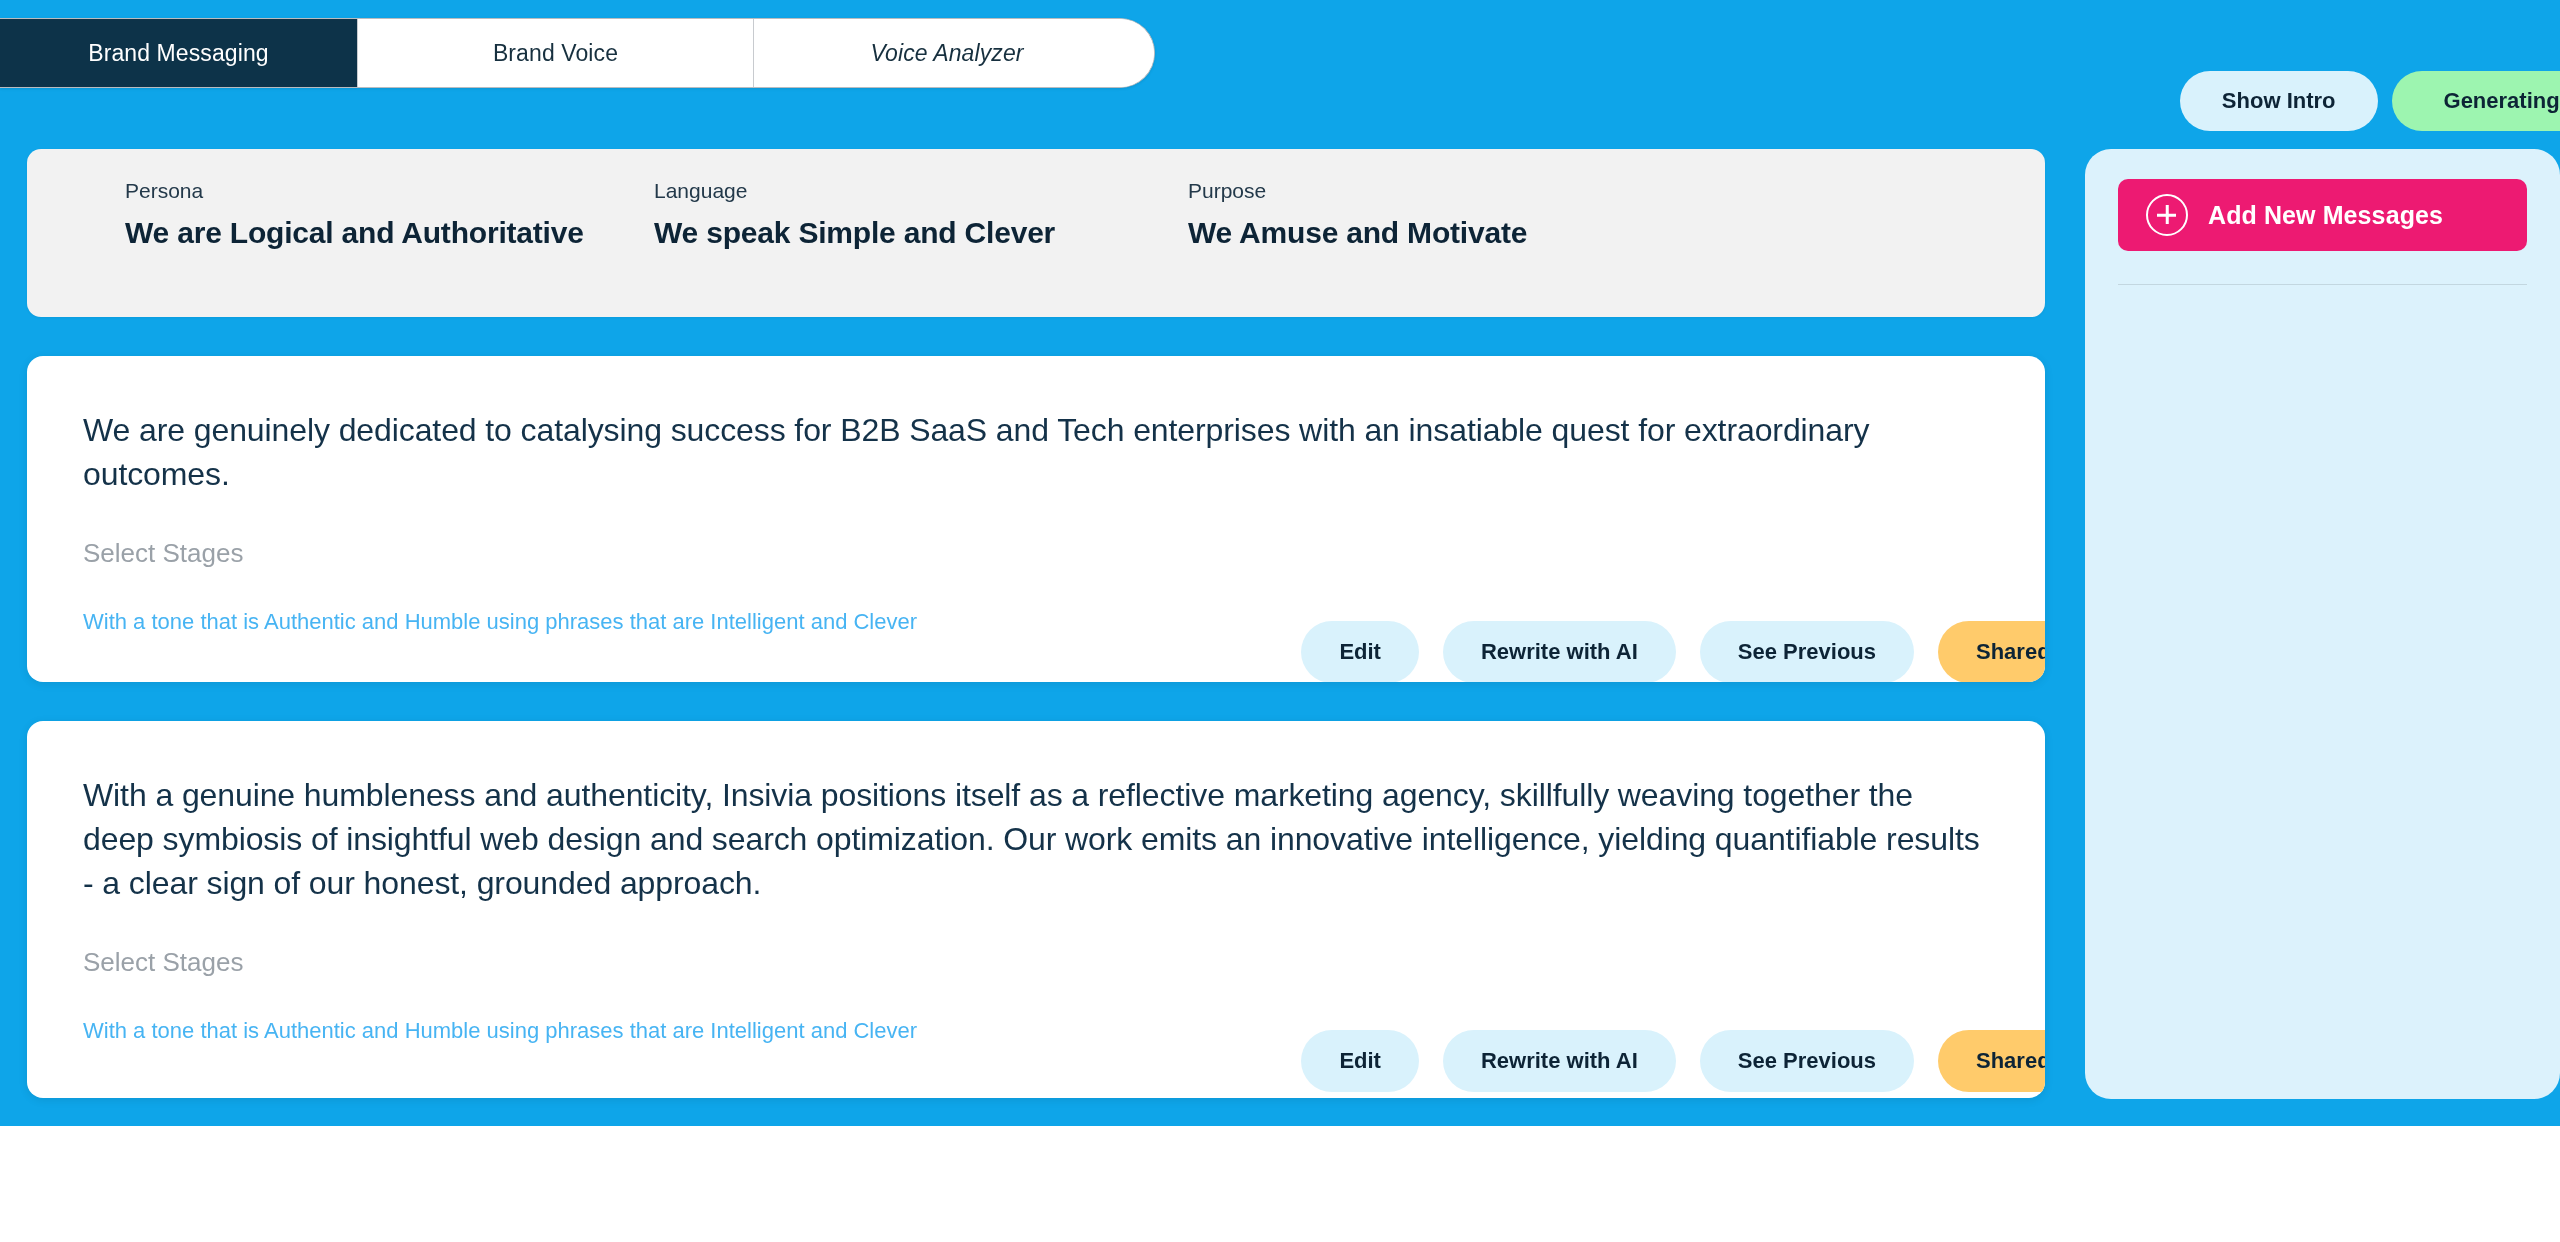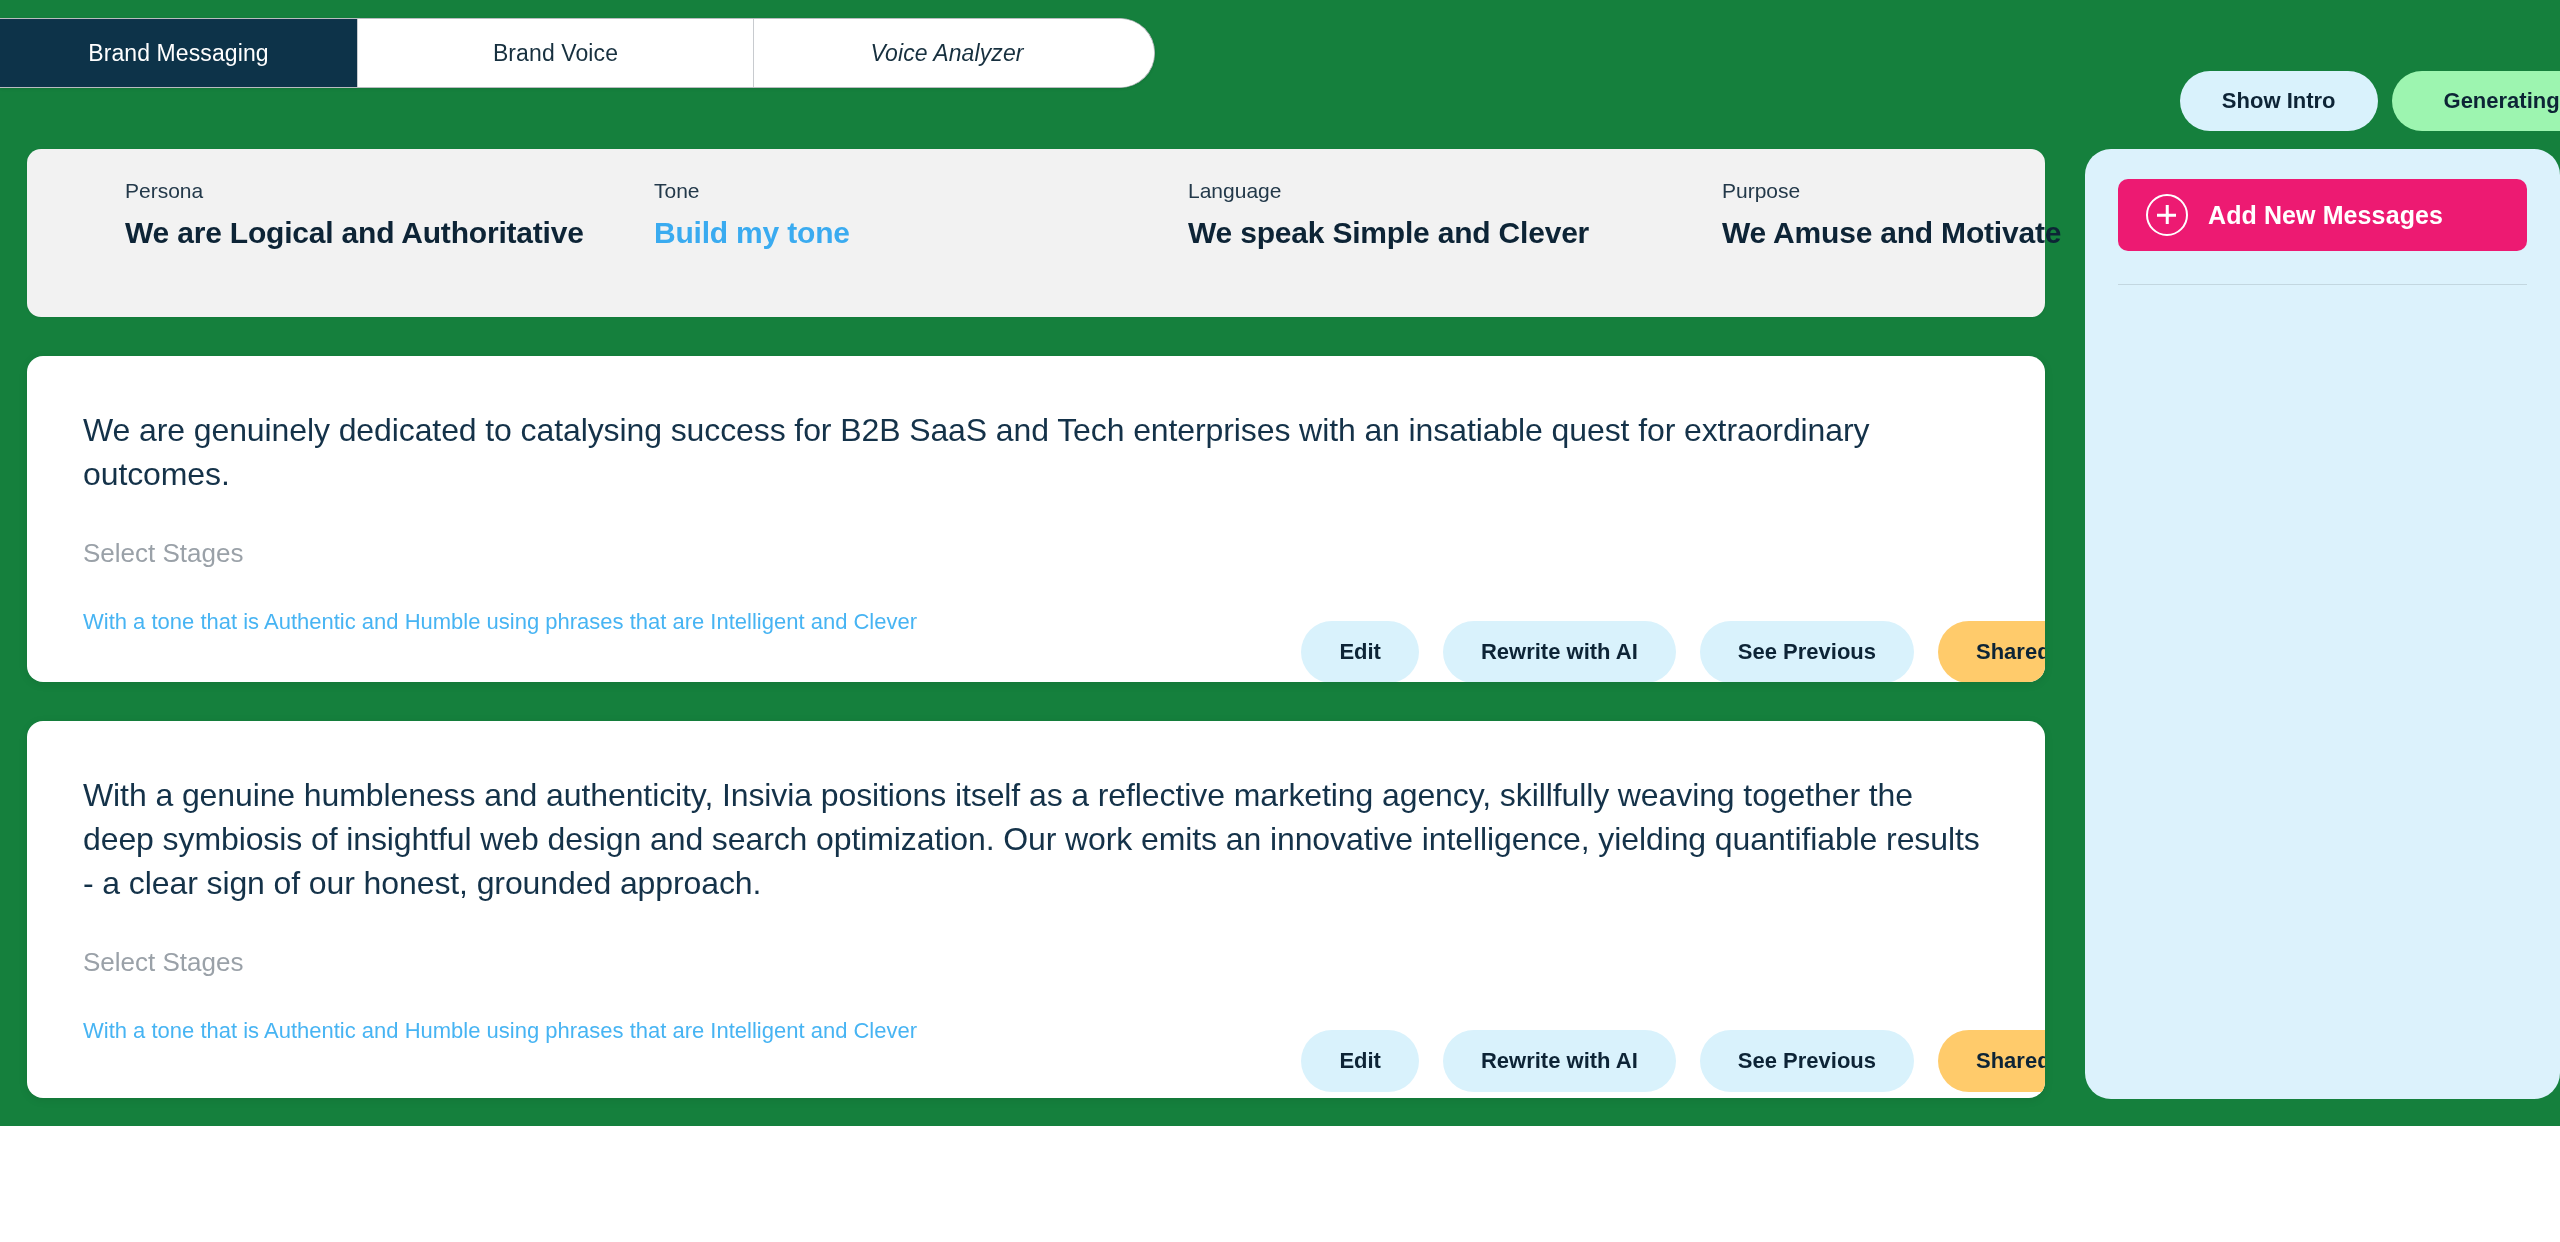--- a/index.html
+++ b/index.html
@@ -2,21 +2,21 @@
 <html><head>
 <meta charset="utf-8">
 <style>
   * { box-sizing: border-box; margin: 0; padding: 0; }
   html, body {
     width: 2560px; height: 1242px;
     background: #ffffff;
     font-family: "Liberation Sans", sans-serif;
     overflow: hidden;
   }
-  .page { position: relative; width: 2560px; height: 1126px; background:#15803d;padding-left:7px; }
+  .page { position: relative; width: 2560px; height: 1126px; background:#0ea5e9;padding-left:7px; }
 
   
   .tabbar {
     position: absolute; left: 0; top: 18px;
     height: 70px; display: flex;
     border: 1px solid #b9bcc0;
     border-left: none;
     border-top-right-radius: 35px;
     border-bottom-right-radius: 35px;
     background: #fff;
@@ -193,24 +193,20 @@
     <button class="pill-btn btn-generating">Generating...</button>
   </div>
 
   <div class="main">
 
     <div class="attrbar">
       <div class="attr a1">
         <div class="attr-label">Persona</div>
         <div class="attr-value">We are Logical and Authoritative</div>
       </div>
-      <div class="attr a2">
-        <div class="attr-label">Tone</div>
-        <div class="attr-value link">Build my tone</div>
-      </div>
       <div class="attr a3">
         <div class="attr-label">Language</div>
         <div class="attr-value">We speak Simple and Clever</div>
       </div>
       <div class="attr a4">
         <div class="attr-label">Purpose</div>
         <div class="attr-value">We Amuse and Motivate</div>
       </div>
     </div>
 

